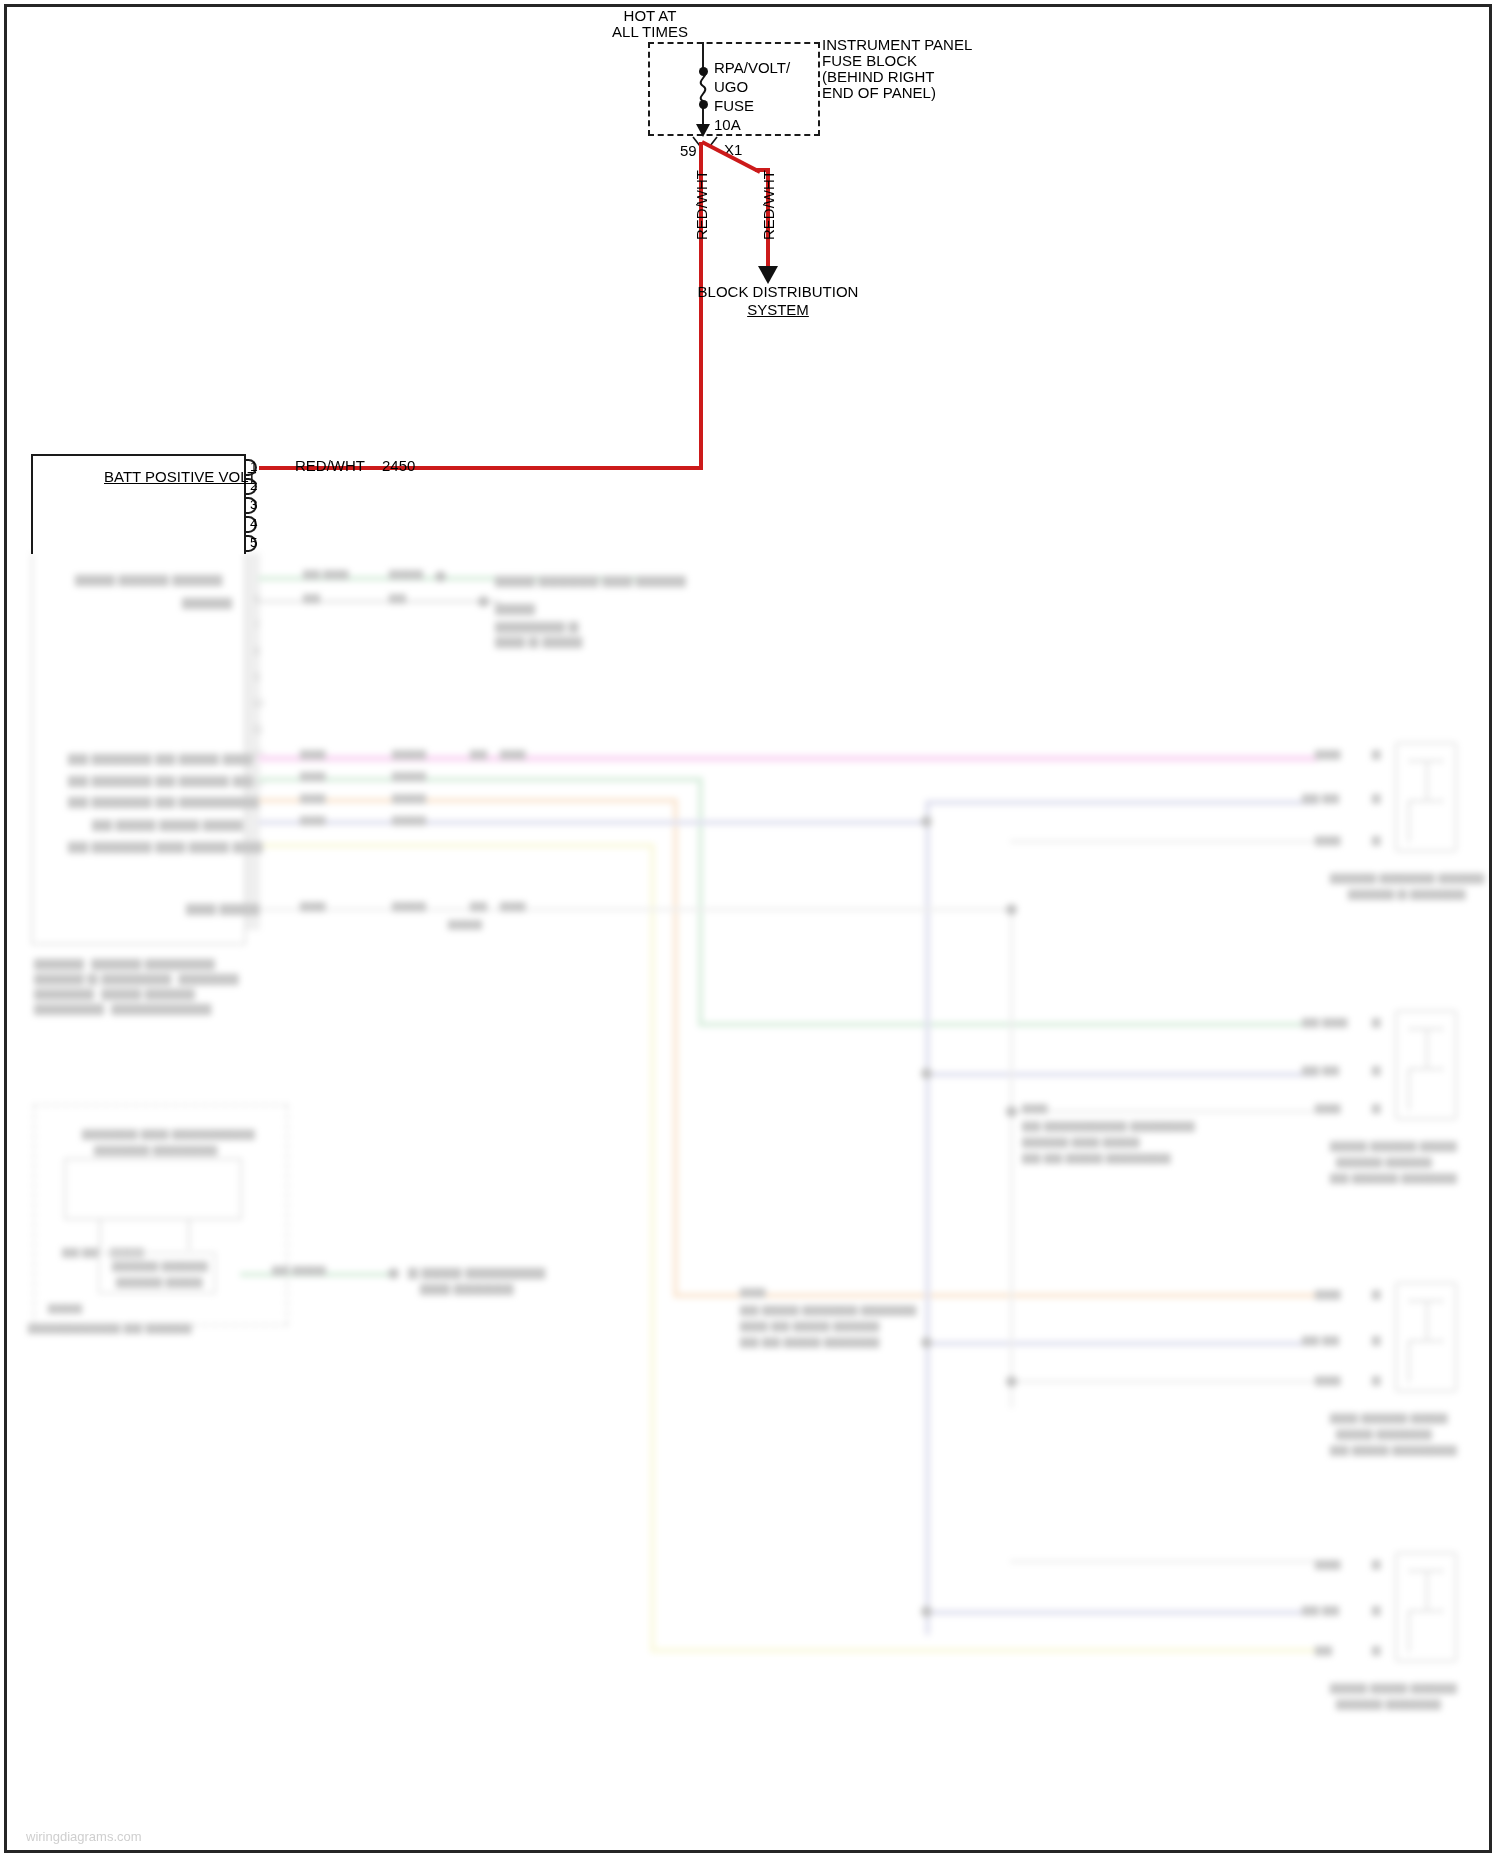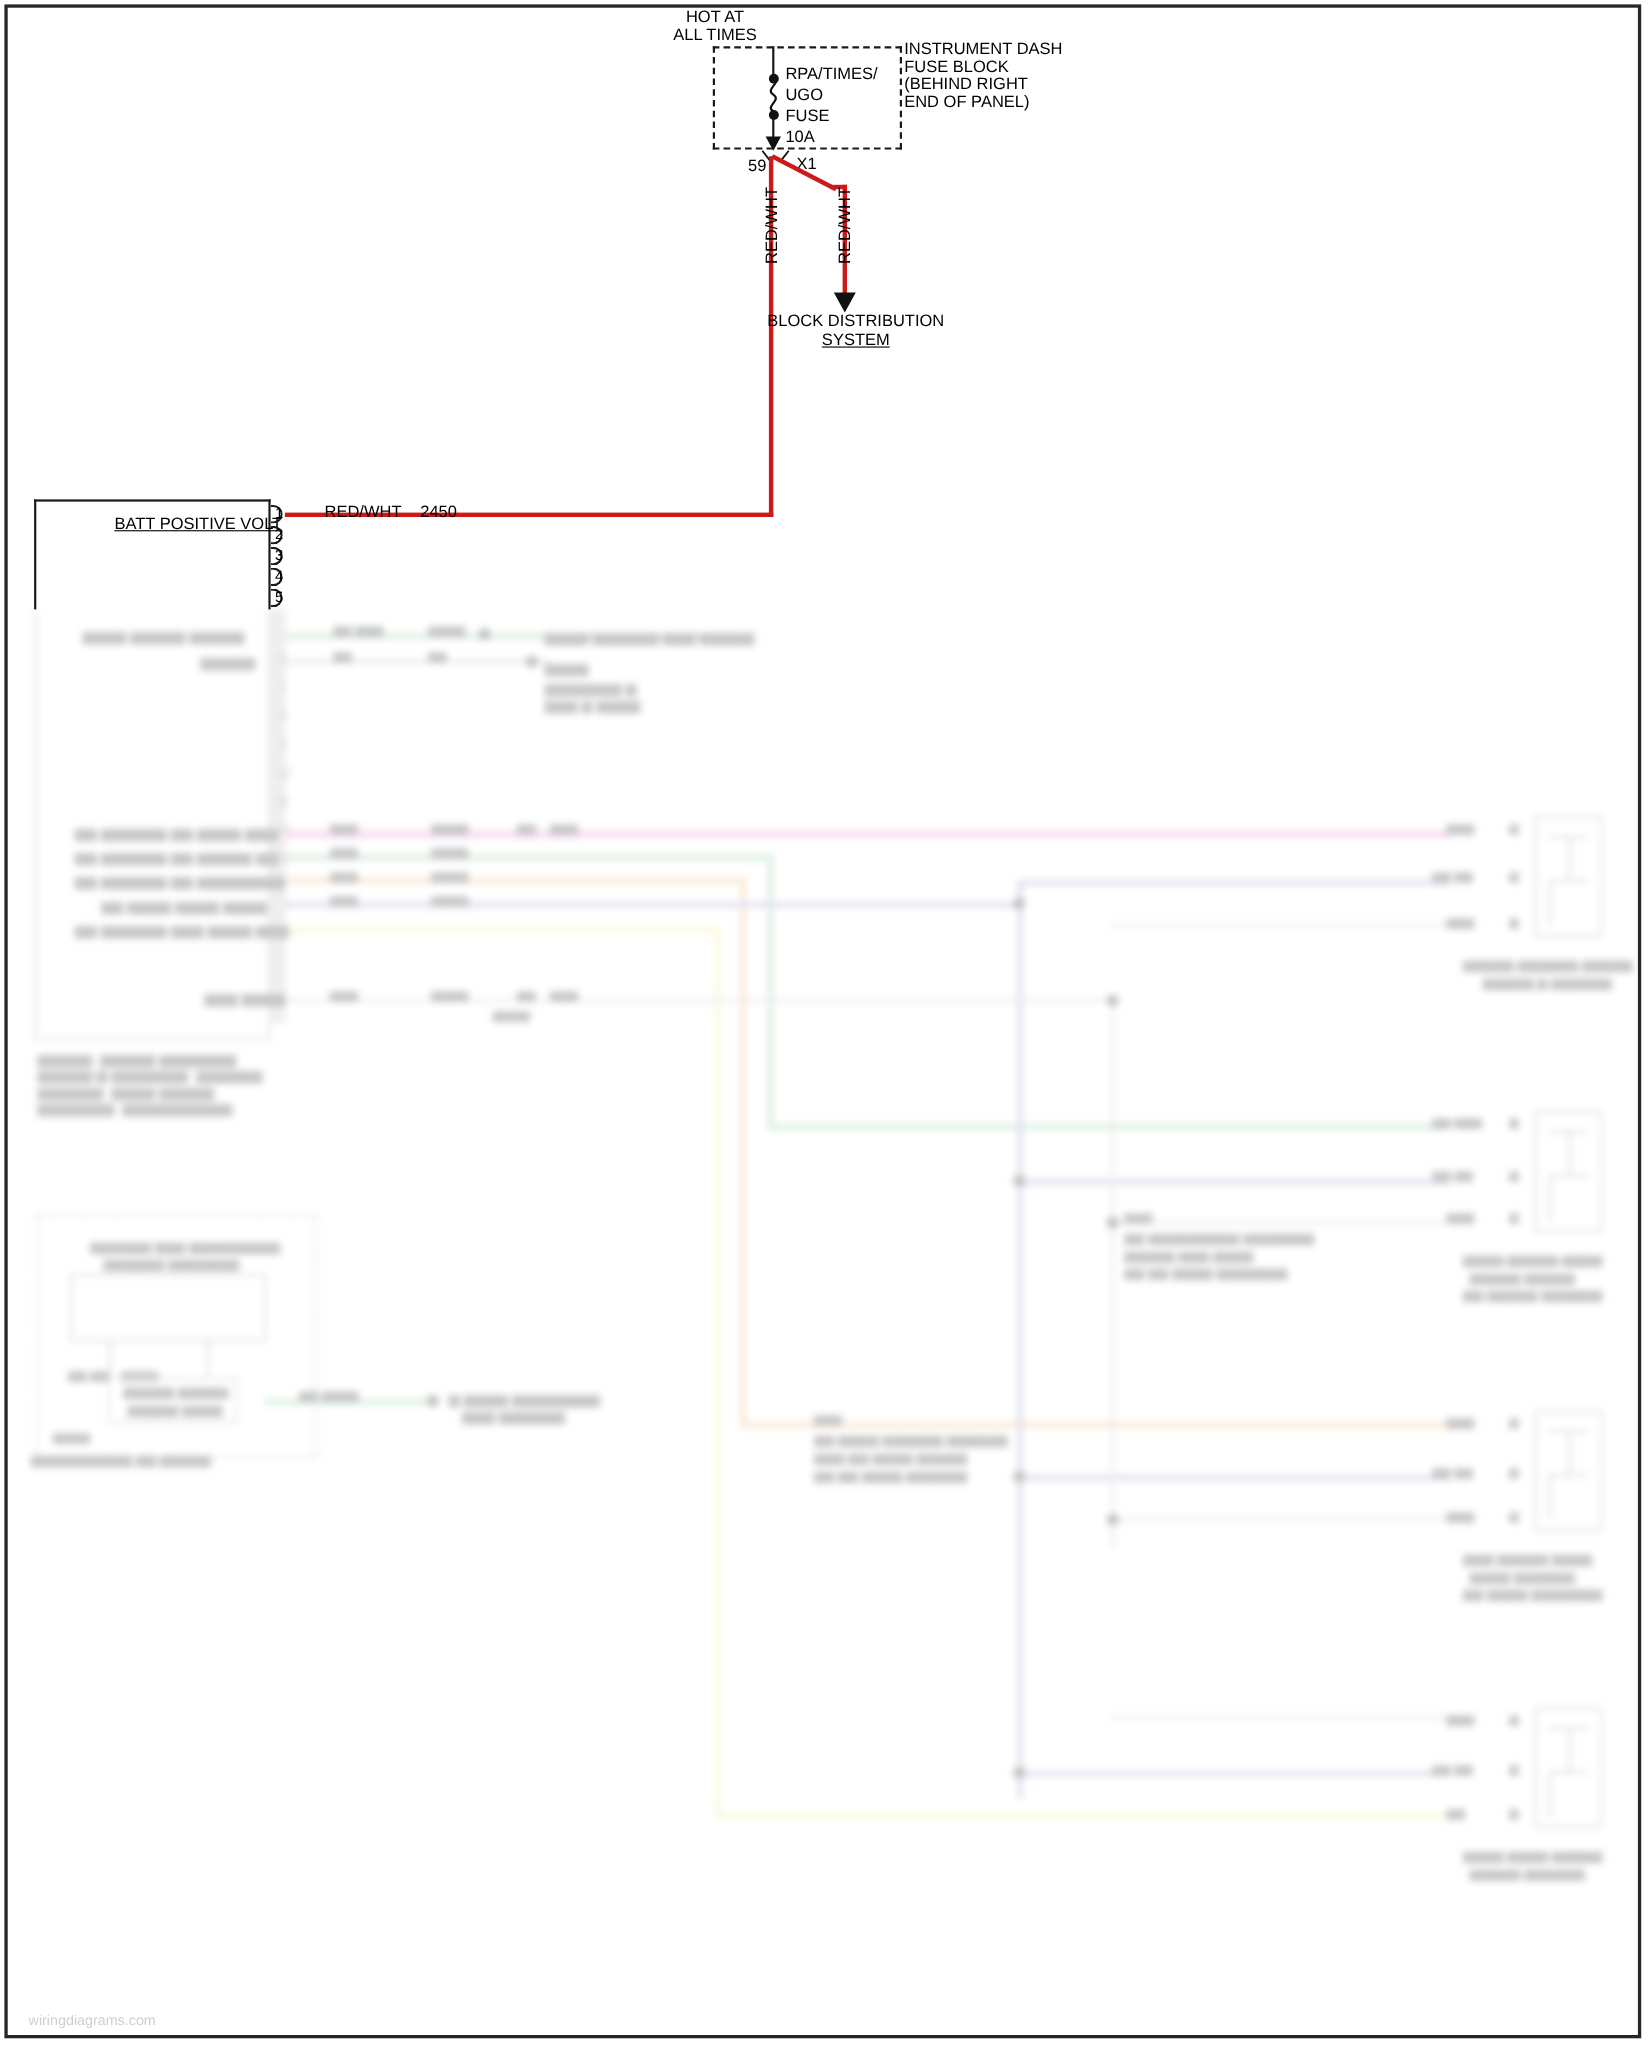--- a/index.html
+++ b/index.html
@@ -344,38 +344,38 @@
   </div>
   </div>
 
   <div id="sharp-layer">
 
     <div class="txt c" style="left:590px; top:8px; width:120px;">HOT AT</div>
     <div class="txt c" style="left:590px; top:24px; width:120px;">ALL TIMES</div>
 
     <div class="dashbox" style="left:648px; top:42px; width:172px; height:94px;"></div>
 
-    <div class="txt" style="left:822px; top:37px;">INSTRUMENT DASH</div>
+    <div class="txt" style="left:822px; top:37px;">INSTRUMENT PANEL</div>
     <div class="txt" style="left:822px; top:53px;">FUSE BLOCK</div>
     <div class="txt" style="left:822px; top:69px;">(BEHIND RIGHT</div>
     <div class="txt" style="left:822px; top:85px;">END OF PANEL)</div>
 
     <div class="ln" style="left:702px; top:42px; width:2px; height:29px;"></div>
     <div class="ln" style="left:702px; top:104px; width:2px; height:24px;"></div>
 
     <div class="dot" style="left:699px; top:67px;"></div>
     <div class="dot" style="left:699px; top:100px;"></div>
 
     <svg class="fuse-sq" style="left:694px; top:70px;" width="20" height="32" viewBox="0 0 20 32">
       <path d="M9,1 C17,5 1,11 9,16 C17,21 1,27 9,31" fill="none" stroke="#111111" stroke-width="2"></path>
     </svg>
 
     <div class="arrow-d" style="left:696px; top:124px;"></div>
 
-    <div class="txt" style="left:714px; top:60px;">RPA/TIMES/</div>
+    <div class="txt" style="left:714px; top:60px;">RPA/VOLT/</div>
     <div class="txt" style="left:714px; top:79px;">UGO</div>
     <div class="txt" style="left:714px; top:98px;">FUSE</div>
     <div class="txt" style="left:714px; top:117px;">10A</div>
 
     <div class="txt" style="left:680px; top:143px;">59</div>
     <div class="txt" style="left:724px; top:142px;">X1</div>
 
     <svg style="position:absolute; left:692px; top:136px;" width="26" height="12" viewBox="0 0 26 12">
       <path d="M1,1 L8,10" stroke="#111111" stroke-width="1.6" fill="none"></path>
       <path d="M25,1 L18,10" stroke="#111111" stroke-width="1.6" fill="none"></path>

